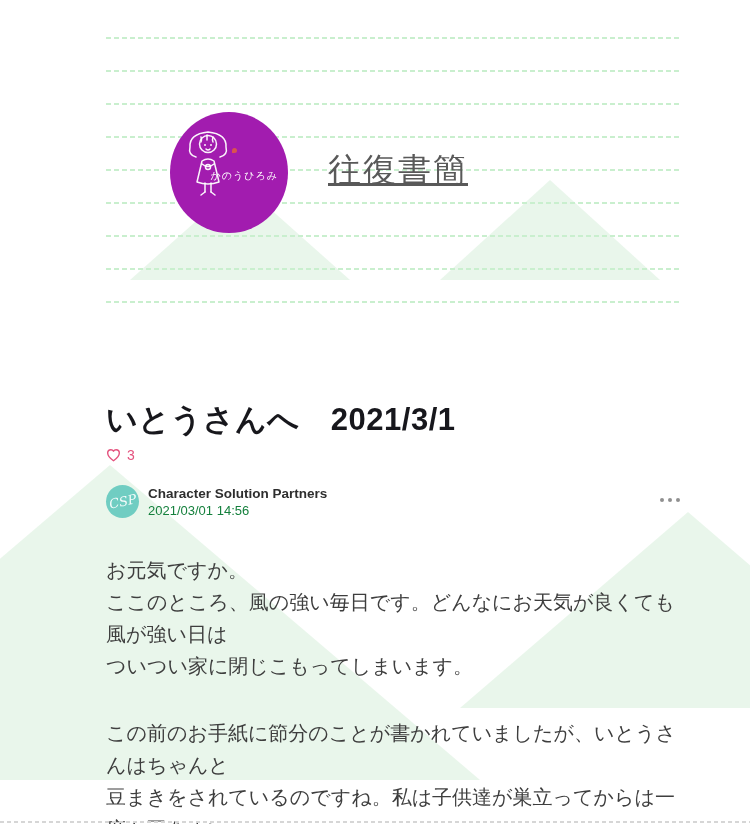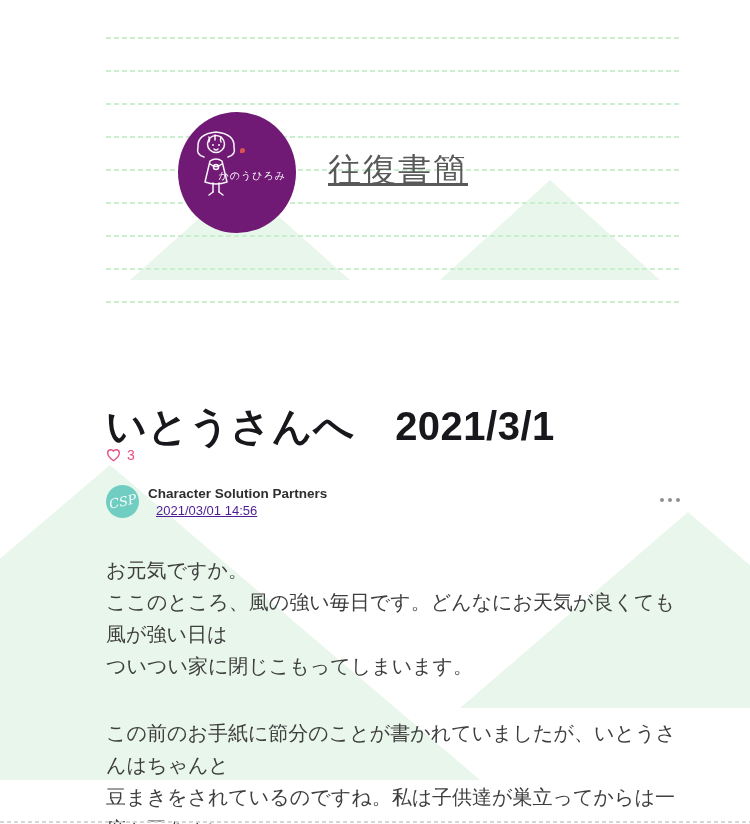--- a/index.html
+++ b/index.html
@@ -32,21 +32,21 @@
     width: 574px; height: 824px;
   }
 
   
   .header-image { position: absolute; left: 0; top: 0; width: 574px; height: 335px; }
   .rule {
     position: absolute; left: 0; width: 574px; height: 2px;
     background: repeating-linear-gradient(90deg, #c9efce 0 5px, transparent 5px 8px);
   }
   .badge { position: absolute; border-radius: 50%; }
-  .badge-pink { left: 72px;  top: 112px; width: 118px; height: 121px; background: #701a75; }
+  .badge-pink { left: 64px;  top: 112px; width: 118px; height: 121px; background: #a21caf; }
   .badge-teal { left: 386px; top: 110px; width: 116px; height: 120px; background: #81bfcb; }
   .badge svg { position: absolute; }
   .badge-pink svg { left: 14px; top: 12px; }
   .badge-teal svg { right: 8px;  top: 8px;  }
   .badge-label {
     position: absolute; color: #ffffff; font-size: 10px; letter-spacing: 1px;
     white-space: nowrap;
   }
   .badge-pink .badge-label { right: 10px; top: 57px; }
   .badge-teal .badge-label { left: 12px;  top: 58px; }
@@ -57,21 +57,21 @@
   .header-title {
     position: absolute; left: 222px; top: 148px;
     font-size: 33px; font-weight: 400; color: #595959; letter-spacing: 2px;
     white-space: nowrap;
     text-decoration: underline;
   }
 
   
   .post-title {
     position: absolute; left: 0; top: 399px; margin: 0;
-    font-size: 40px; font-weight: 700; color: #17171c; letter-spacing: 0.5px;
+    font-size: 31px; font-weight: 700; color: #17171c; letter-spacing: 0.5px;
     white-space: nowrap;
     text-align: right;
   }
   .like-row {
     position: absolute; left: 0; top: 447px;
     display: flex; align-items: center; gap: 6px;
     color: #e4527e; font-size: 14px; cursor: pointer;
   }
   .avatar {
     position: absolute; left: 0; top: 485px; width: 33px; height: 33px;
@@ -81,22 +81,22 @@
   .avatar-initials {
     font-family: "DejaVu Serif", "Liberation Serif", serif; font-style: italic;
     font-size: 13px; color: rgba(255,255,255,0.92); transform: rotate(-12deg);
   }
   .author-name {
     position: absolute; left: 42px; top: 486px;
     font-size: 13.5px; font-weight: 700; color: #2e2e2e; cursor: pointer;
     white-space: nowrap;
   }
   .timestamp {
-    position: absolute; left: 50px; top: 503px;
-    font-size: 13px; color: #4c1d95; white-space: nowrap; text-decoration: underline;
+    position: absolute; left: 42px; top: 503px;
+    font-size: 13px; color: #15803d; white-space: nowrap;
   }
   .more-btn {
     position: absolute; left: 550px; top: 494px;
     display: flex; gap: 4px; padding: 4px; cursor: pointer;
   }
   .more-btn i {
     width: 4px; height: 4px; border-radius: 50%; background: #909090; display: block;
   }
 
   

